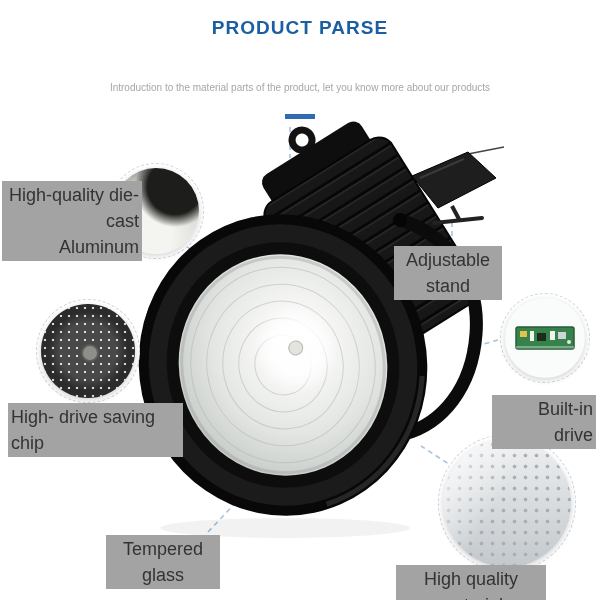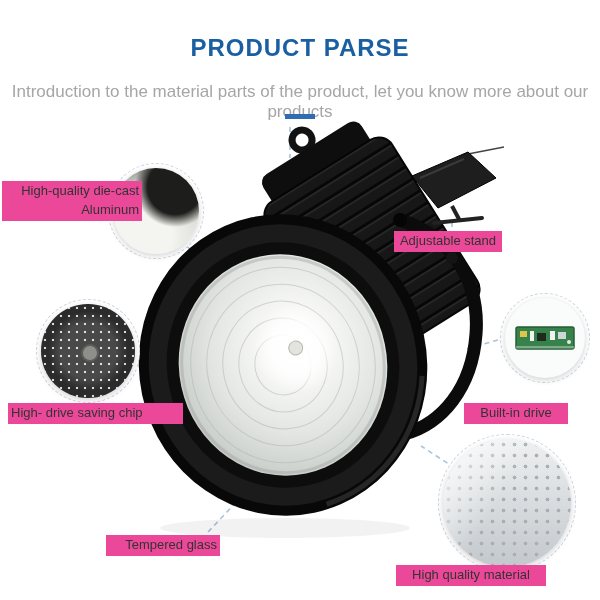--- a/index.html
+++ b/index.html
@@ -1,22 +1,22 @@
 <!DOCTYPE html>
 <html><head>
 <meta charset="utf-8">
 <style>
   * { margin:0; padding:0; box-sizing:border-box; }
   html,body { width:600px; height:600px; background:#fff; font-family:"Liberation Sans", sans-serif; }
   .page { position:relative; width:600px; height:600px; background:#fff; overflow:hidden; }
   .abs { position:absolute; }
 
-  .title { top:34px; left:0; width:100%; text-align:center; font-size:24px; font-weight:800;
+  .title { top:17px; left:0; width:100%; text-align:center; font-size:19px; font-weight:800;
            color:#1b5fa3; letter-spacing:1px; }
-  .subtitle { top:82px; left:0; width:100%; text-align:center; font-size:17px; color:#a6a6a6; }
+  .subtitle { top:82px; left:0; width:100%; text-align:center; font-size:10px; color:#a6a6a6; }
   .divider { top:114px; left:285px; width:30px; height:5px; background:#2f6cb4; }
 
   .connectors { top:0; left:0; z-index:1; pointer-events:none; }
   .lamp { top:0; left:0; z-index:2; pointer-events:none; }
 
   .photo-wrap { border-radius:50%; border:1px dashed #c9d5e2; padding:4px; background:#fff; z-index:3; }
   .photo { width:100%; height:100%; border-radius:50%; overflow:hidden; position:relative;
            box-shadow:0 2px 6px rgba(0,0,0,0.18); }
 
   .ph-aluminum { top:163px; left:108px; width:96px; height:96px; }
@@ -46,27 +46,27 @@
     background-color:#e3e6e8;
     background-image:
       linear-gradient(120deg, rgba(255,255,255,0.9) 0%, rgba(255,255,255,0) 45%),
       radial-gradient(#a9afb4 1.6px, rgba(0,0,0,0) 2.2px),
       linear-gradient(180deg, #eef0f1, #c3c8cc);
     background-size:100% 100%, 11px 11px, 100% 100%;
   }
 
   .stand-icon { top:146px; left:404px; z-index:3; }
 
-  .label { position:absolute; font-size:13px; color:#333; background:#ec4899; padding:1px 3px;
+  .label { position:absolute; font-size:18px; color:#333; background:#a3a3a3; padding:1px 3px;
            z-index:6; line-height:1.45; }
   .lbl-aluminum  { top:181px; left:2px;  width:140px; text-align:right; }
-  .lbl-stand     { top:231px; left:394px; width:108px; text-align:center; }
-  .lbl-drive     { top:395px; left:464px; width:104px; text-align:center;margin-top:8px; }
+  .lbl-stand     { top:246px; left:394px; width:108px; text-align:center; }
+  .lbl-drive     { top:395px; left:492px; width:104px; text-align:right; }
   .lbl-chip      { top:403px; left:8px;  width:175px; text-align:left; }
-  .lbl-glass     { top:535px; left:106px; width:114px; text-align:right; }
+  .lbl-glass     { top:535px; left:106px; width:114px; text-align:center; }
   .lbl-reflector { top:565px; left:396px; width:150px; text-align:center; }
 </style>
 </head>
 <body>
 
 <div class="page">
 
   <svg class="abs connectors" width="600" height="600" viewBox="0 0 600 600">
     <g stroke="#a9c3da" stroke-width="1.6" stroke-dasharray="5 4" fill="none">
       <line x1="290" y1="127" x2="290" y2="158"></line>

